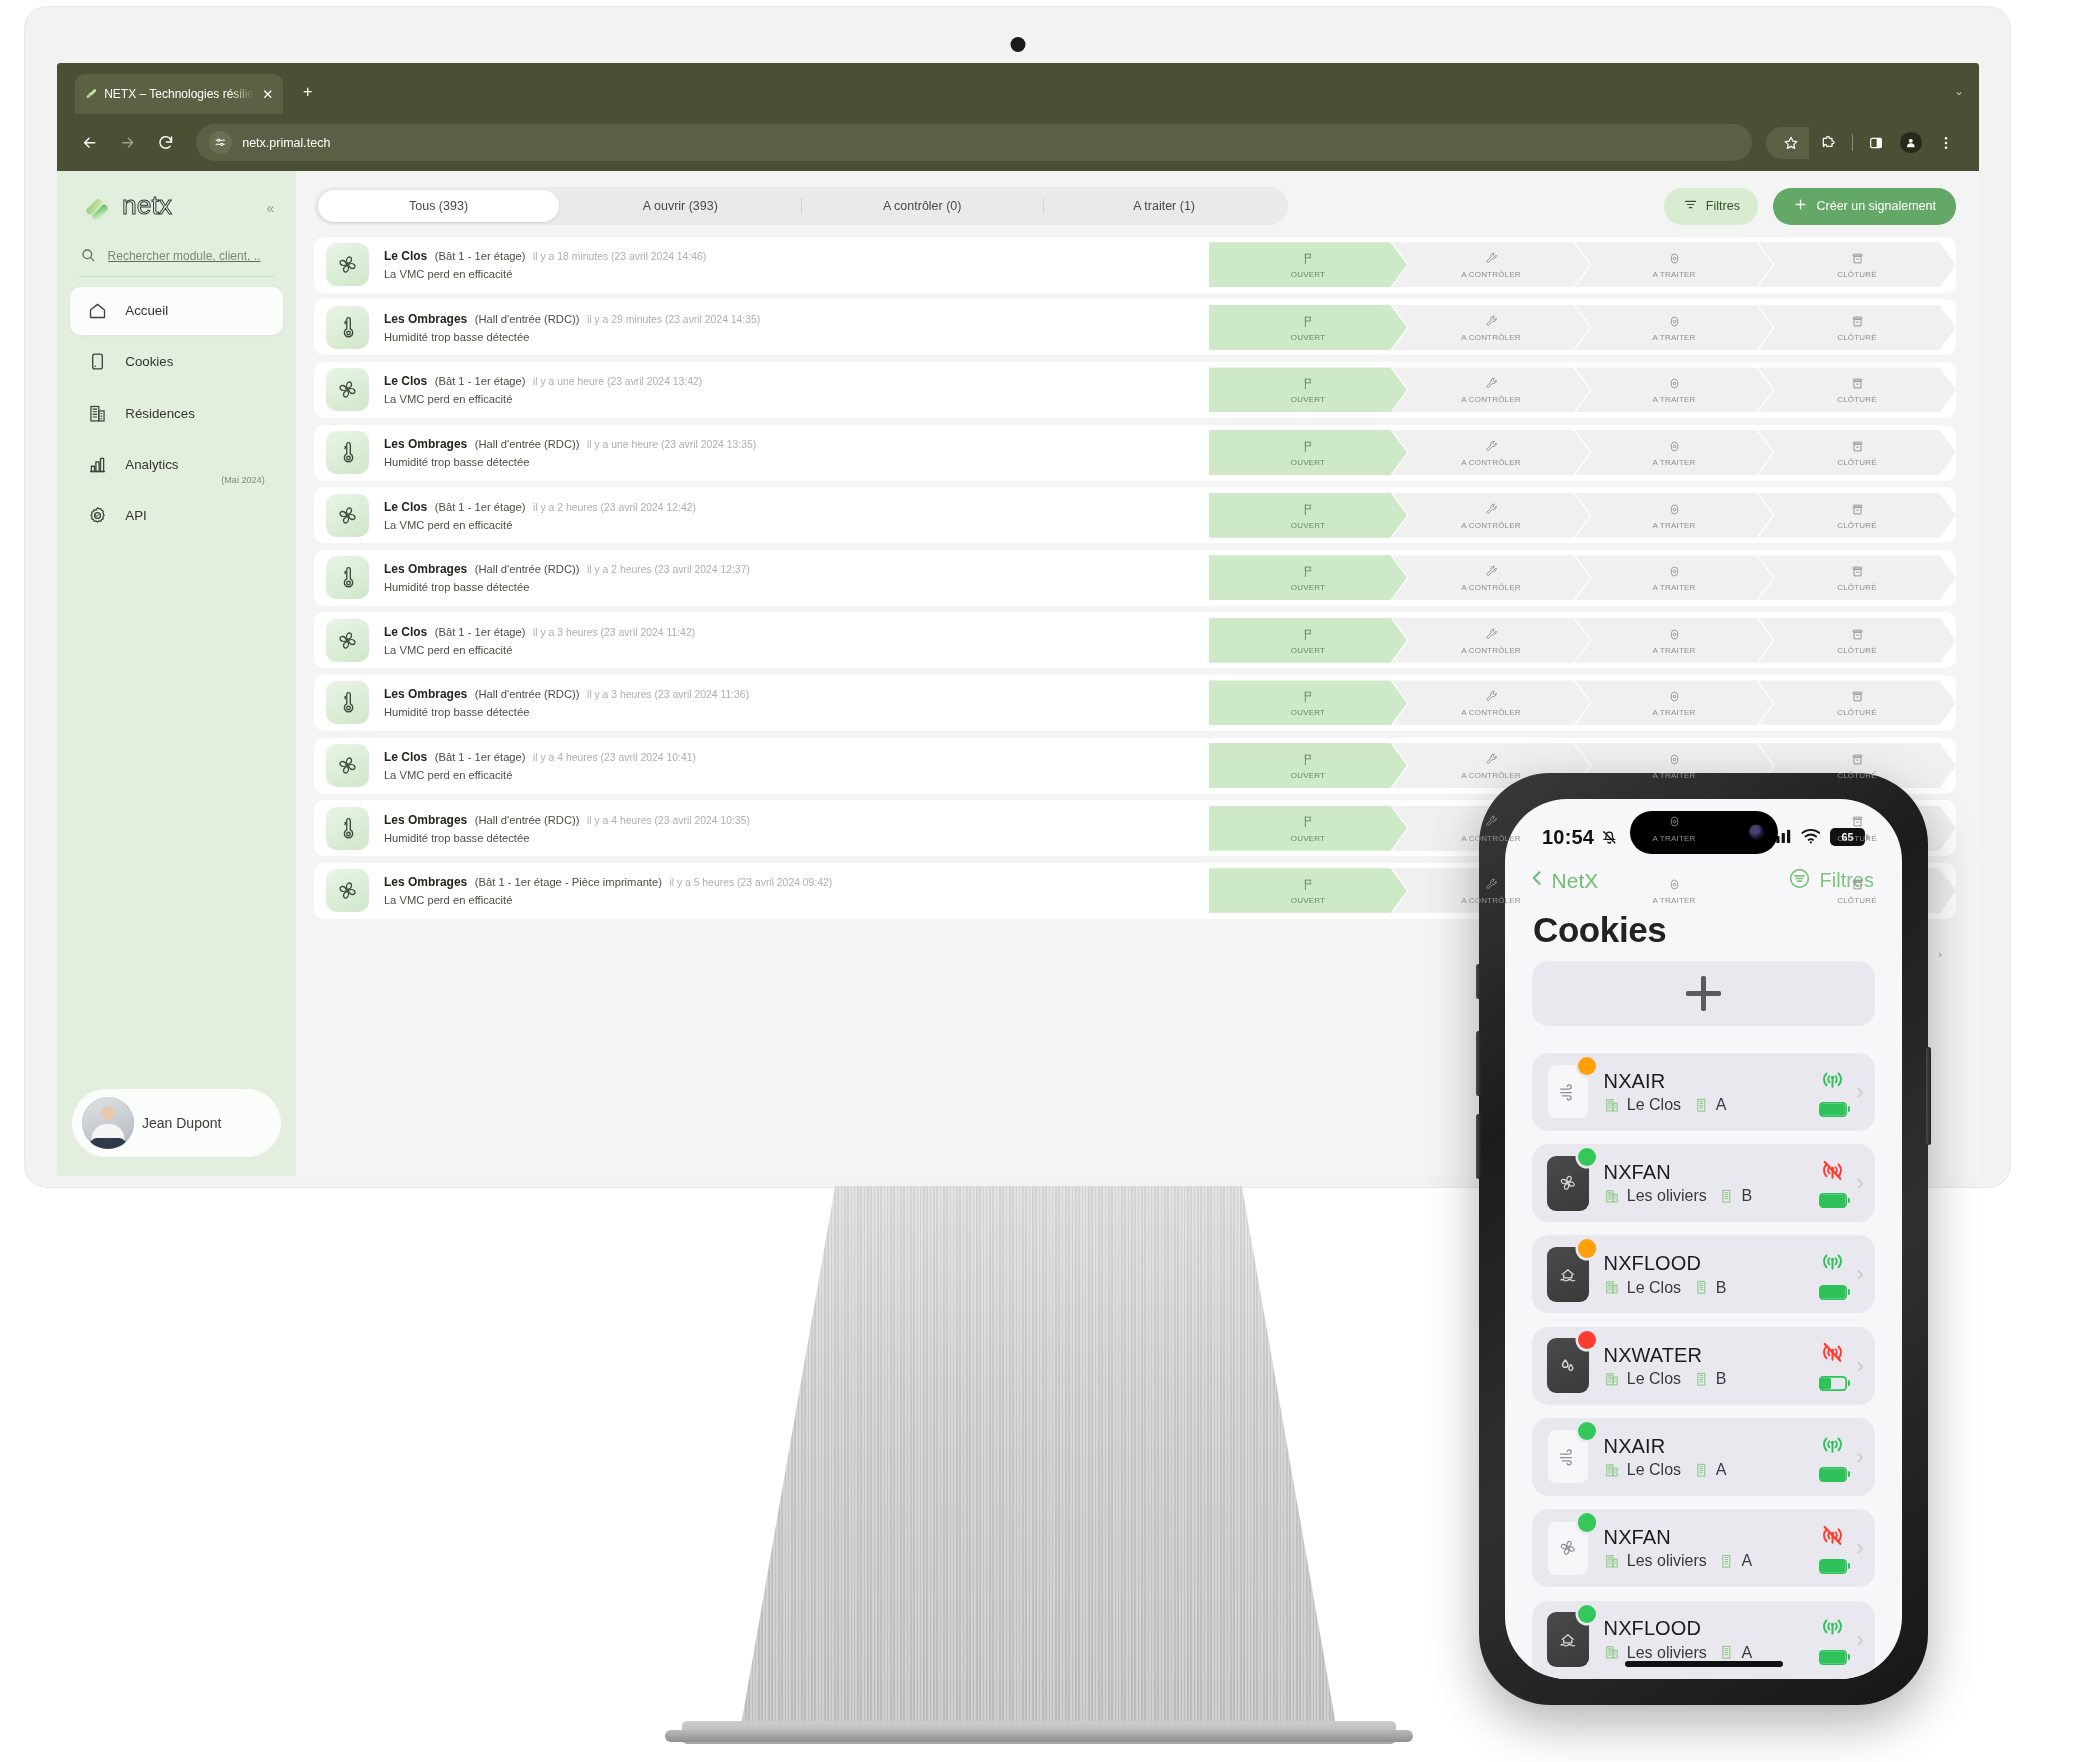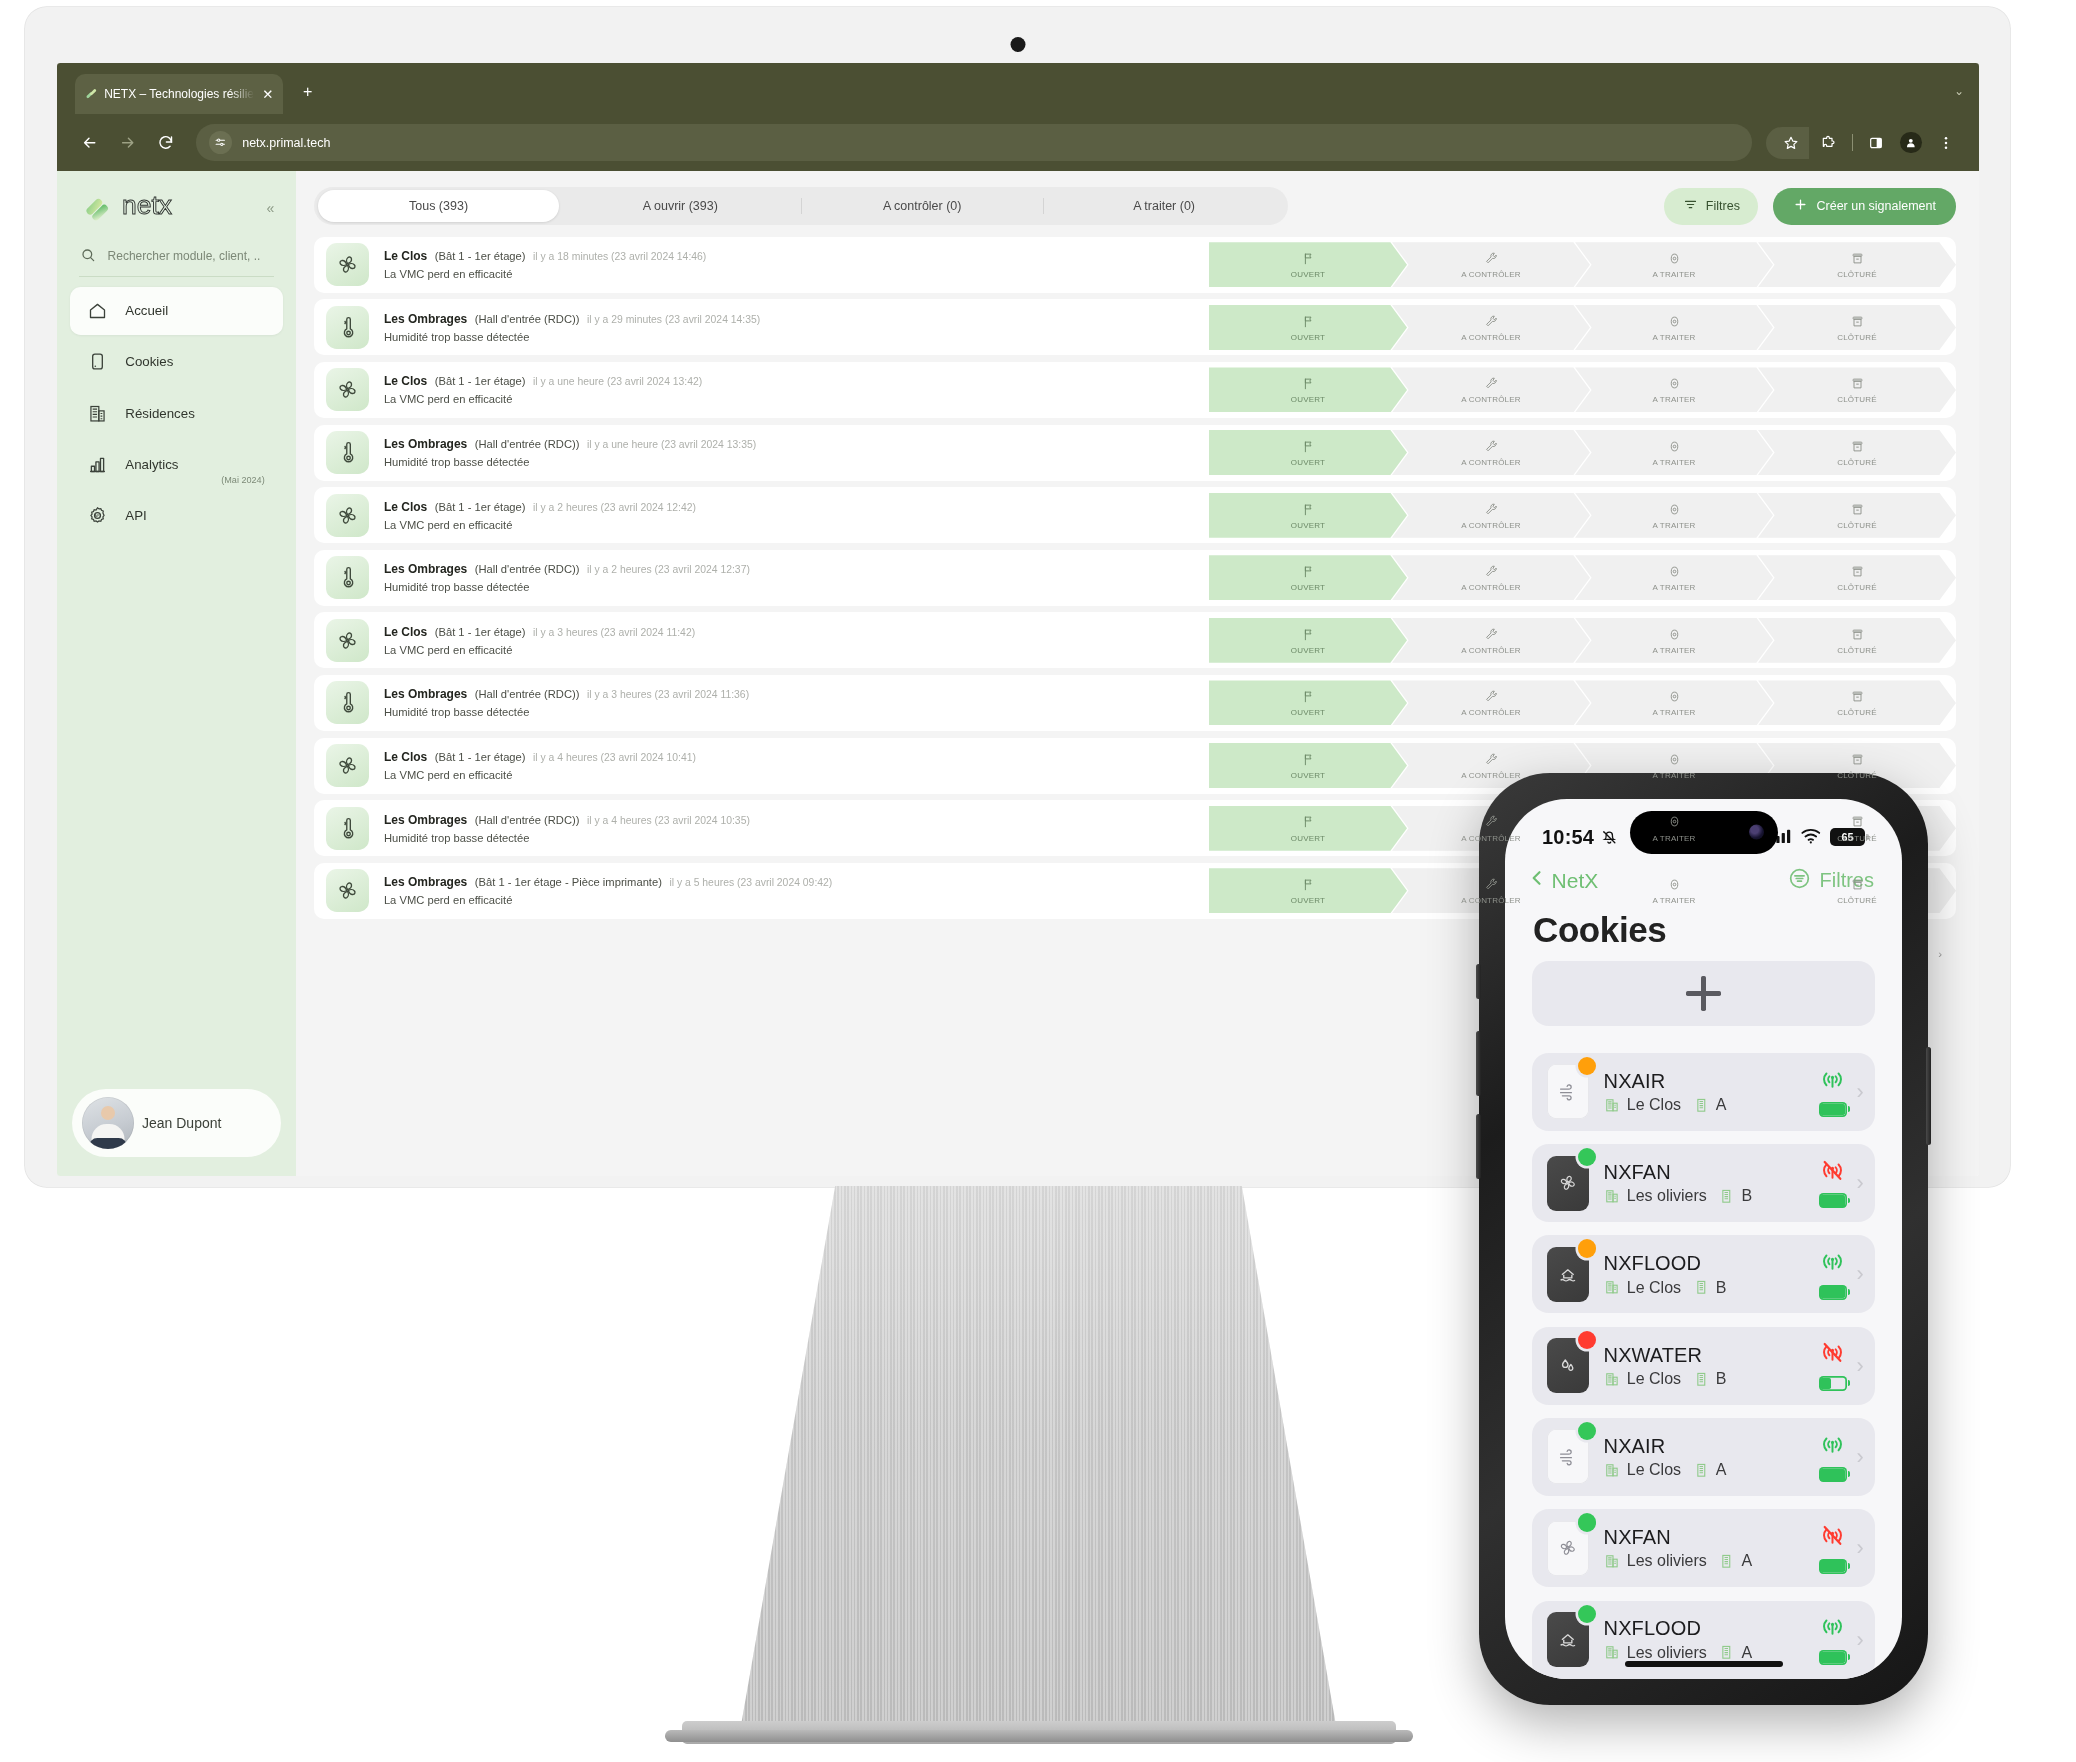--- a/index.html
+++ b/index.html
@@ -80,21 +80,21 @@
   }
   .brand { display:flex; align-items:center; padding: 18.3px 16.6px 8.3px 21.6px; gap:8.3px; }
   .brand-logo { width: 35px; height: 35px; flex:0 0 35px; }
   .brand-word { flex: 1 1 auto; }
   .brand-collapse { color:#8c9a86; font-size:14px; padding-right: 5px; }
 
   .search-row { display:flex; align-items:center; gap: 11.6px; padding: 11.6px 18.3px 10px 23px; }
   .search-ic { color:#5e6b59; flex:0 0 auto;}
   .search-inp {
     border:none; background:transparent; outline:none;
-    font-family:inherit; font-size: 12px; color:#5e6b59; width: 100%;
+    font-family:inherit; font-size: 12px; color:#5e6b59; width: 100%; text-decoration: underline;
   }
   .search-inp::placeholder { color:#7c8877; }
   .sb-divider { height:0.8px; background:#cadcc5; margin: 0 21.6px 10px 21.6px; }
 
   .nav { padding: 0 13.3px; display:flex; flex-direction:column; gap: 3.3px; }
   .nav-item {
     display:flex; align-items:center; gap: 15px;
     height: 48px; padding: 0 15px; border-radius: 10.8px;
     color:#31362e; font-size: 13.3px;
     position: relative;
@@ -507,21 +507,21 @@
               <div class="seg active">
                   <span>Tous (393)</span>
                 </div>
               <div class="seg">
                   <span>A ouvrir (393)</span>
                 </div>
               <div class="seg">
                   <span>A contrôler (0)</span>
                 </div>
               <div class="seg">
-                  <span>A traiter (0)</span>
+                  <span>A traiter (1)</span>
                 </div>
             </div>
             <div class="topbar-spacer"></div>
             <div class="btn-filters">
               <span>
                 <svg viewBox="0 0 24 24" width="15" height="15" fill="none" stroke="currentColor" stroke-width="1.9" stroke-linecap="round">
                     <path d="M4 7h16M7 12h10M10 17h4"></path>
                   </svg>
               </span>
               <span>Filtres</span>

